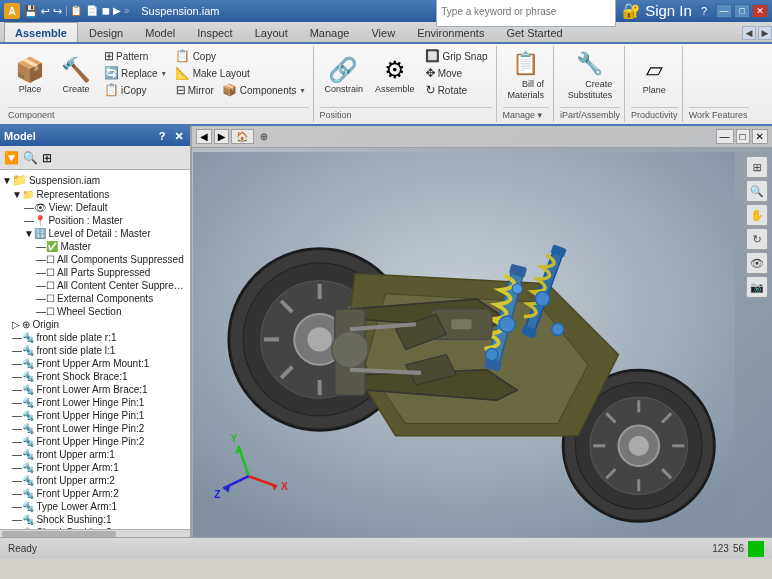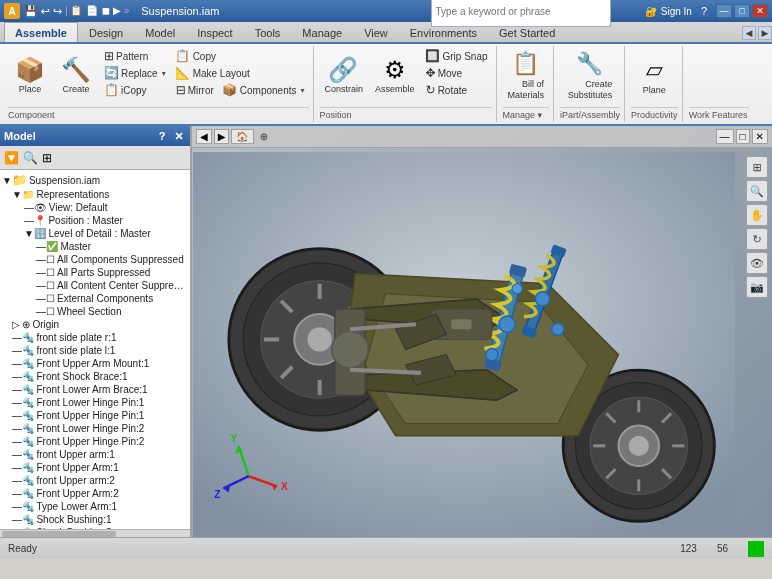--- a/index.html
+++ b/index.html
@@ -143,21 +143,21 @@
       align-items: center;
       padding: 0 8px;
       font-size: 10px;
       color: #333;
       gap: 8px;
     }
     .status-coords {
       margin-left: auto;
       display: flex;
       align-items: center;
-      gap: 20px;
+      gap: 4px;
     }
     .status-green { width: 16px; height: 16px; background: #00c000; }
 
     
     .model-panel {
       width: 192px;
       background: #f0f0f0;
       border-right: 2px solid #a0a0a0;
       display: flex;
       flex-direction: column;
@@ -298,36 +298,36 @@
       <span style="color:white;font-size:10px;cursor:pointer;">📋</span>
       <span style="color:white;font-size:10px;cursor:pointer;">📄</span>
       <span style="color:white;font-size:10px;cursor:pointer;">◼</span>
       <span style="color:white;font-size:10px;cursor:pointer;">▶</span>
       <span style="color:#aac;font-size:10px;">»</span>
     </div>
     <span class="title-bar-text">Suspension.iam</span>
   </div>
   <div style="display:flex; align-items:center; gap:6px;">
     <input class="search-box" placeholder="Type a keyword or phrase" style="">
-    <span style="color:white;font-size:10px;cursor:pointer;margin-left:29px;">🔐 <span>Sign In</span></span>
+    <span style="color:white;font-size:15px;cursor:pointer;">🔐 <span>Sign In</span></span>
     <span style="color:white;font-size:11px;cursor:pointer;background:#3a6aaa;padding:0 3px;border-radius:2px;">?</span>
     <div class="title-bar-controls">
       <div class="title-bar-btn">—</div>
       <div class="title-bar-btn maximize">□</div>
       <div class="title-bar-btn close">✕</div>
     </div>
   </div>
 </div>
 
 <div class="ribbon-tabs">
   <div class="ribbon-tab active">Assemble</div>
   <div class="ribbon-tab">Design</div>
   <div class="ribbon-tab">Model</div>
   <div class="ribbon-tab">Inspect</div>
-  <div class="ribbon-tab">Tools</div>
+  <div class="ribbon-tab">Layout</div>
   <div class="ribbon-tab">Manage</div>
   <div class="ribbon-tab">View</div>
   <div class="ribbon-tab">Environments</div>
   <div class="ribbon-tab">Get Started</div>
   <div style="margin-left:auto; display:flex; align-items:center; gap:2px; padding-bottom:2px;">
     <div class="nav-arrow">◀</div>
     <div class="nav-arrow">▶</div>
   </div>
 </div>
 

